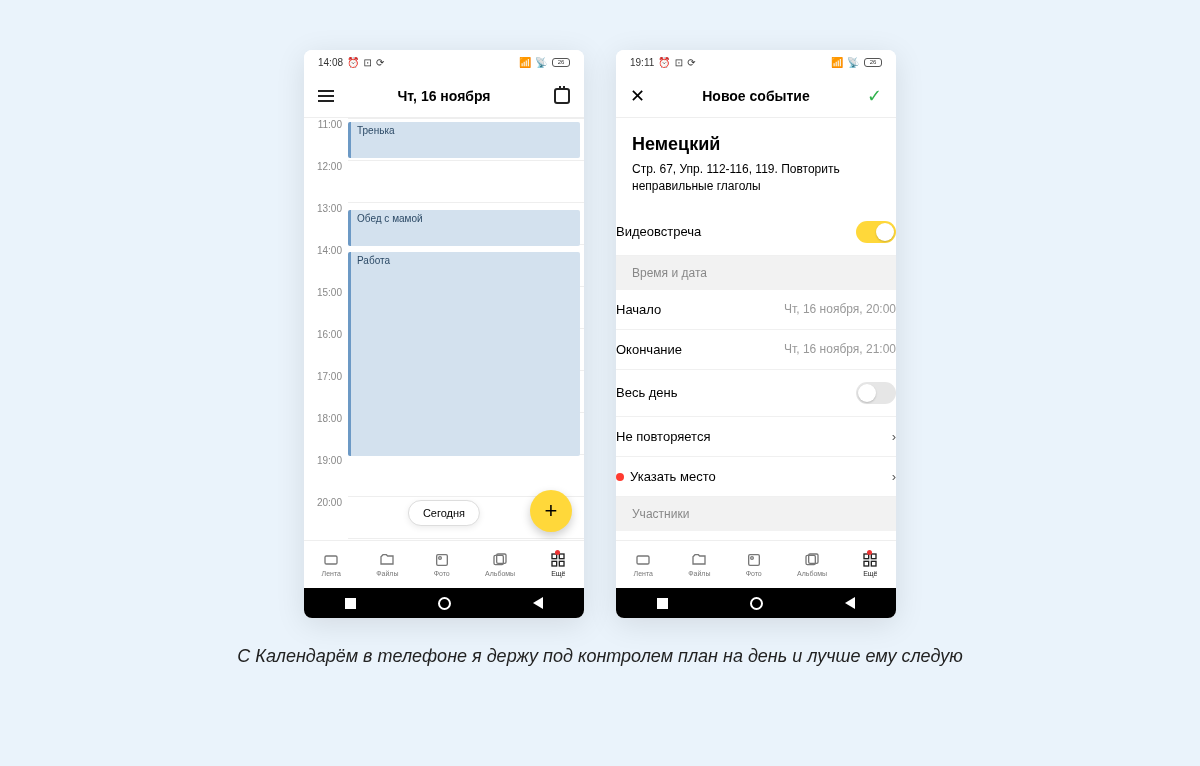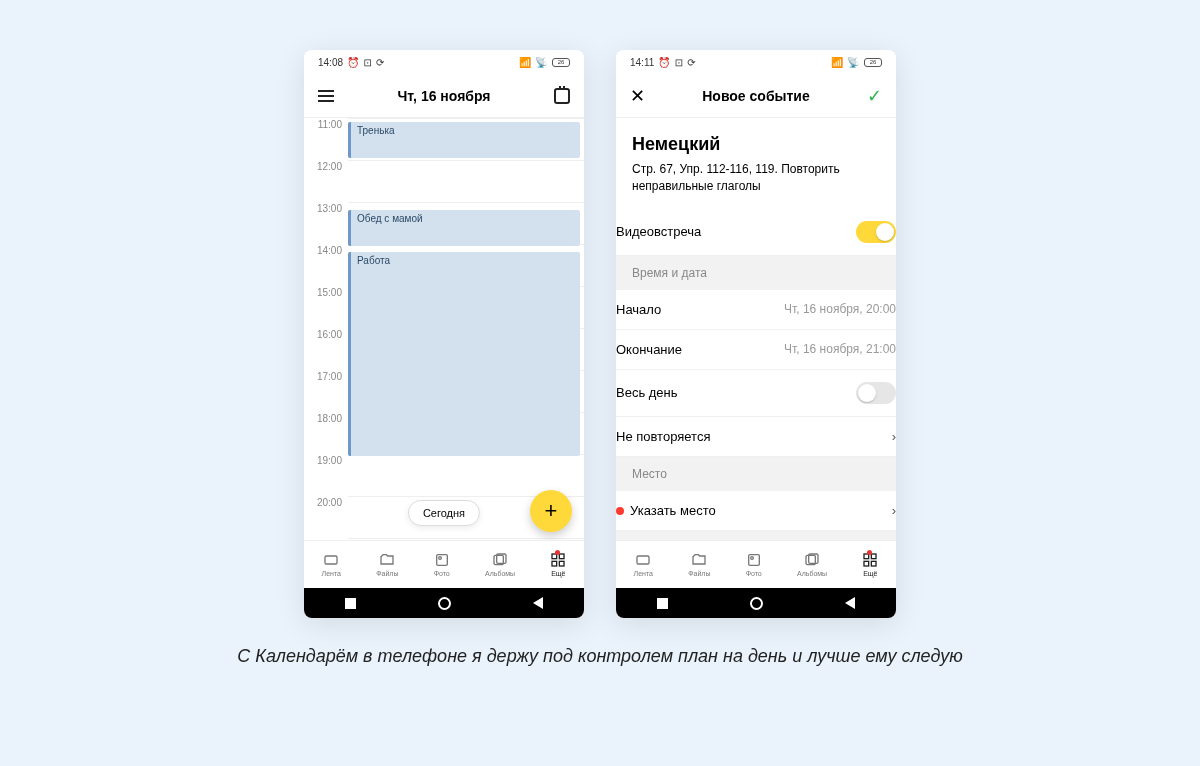--- a/index.html
+++ b/index.html
@@ -256,21 +256,21 @@
     <div class="navbar">
       <div class="sq"></div>
       <div class="ci"></div>
       <div class="tr"></div>
     </div>
   </div>
 
   <div class="phone">
     <div class="statusbar">
       <div class="left">
-        <span>14:11</span>
+        <span>19:11</span>
         <span>⏰</span>
         <span>⊡</span>
         <span>⟳</span>
       </div>
       <div class="right">
         <span>📶</span>
         <span>📡</span>
         <span class="batt">
             <span>26</span>
           </span>
@@ -307,21 +307,20 @@
         <span>Весь день</span>
         <div class="toggle off">
             <div class="knob"></div>
           </div>
       </div>
       <div class="row">
         <span>Не повторяется</span>
         <span class="chev">›</span>
       </div>
 
-      <div class="sectionhdr">Место</div>
       <div class="row">
         <span><span class="pin"></span><span>Указать место</span></span>
         <span class="chev">›</span>
       </div>
 
       <div class="sectionhdr">Участники</div>
       <div class="addrow">
         <div class="avatar">👤</div>
         <span>Добавить</span>
       </div>

